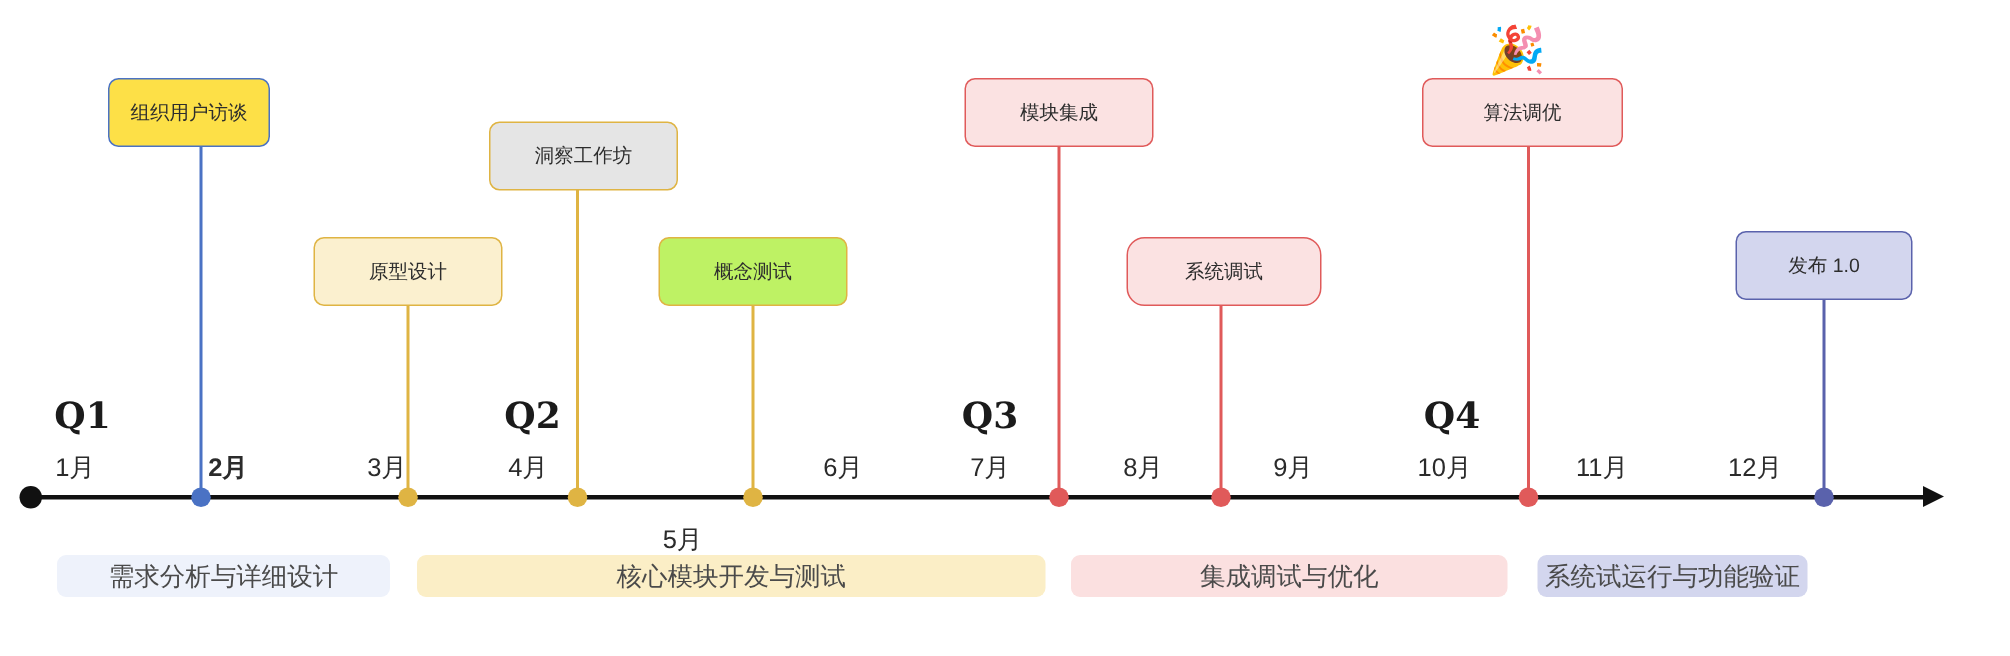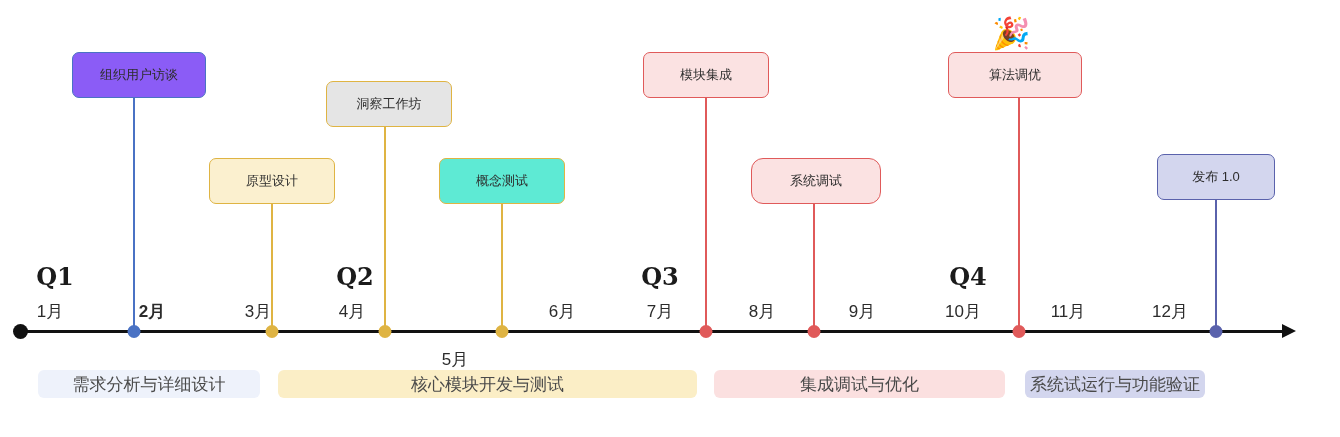--- a/index.html
+++ b/index.html
@@ -145,30 +145,30 @@
       <div class="month-label" style="left: 660px;">7月</div>
       <div class="month-label" style="left: 762px;">8月</div>
       <div class="month-label" style="left: 862px;">9月</div>
       <div class="month-label" style="left: 963px;">10月</div>
       <div class="month-label" style="left: 1068px;">11月</div>
       <div class="month-label" style="left: 1170px;">12月</div>
     </div>
   <div id="milestones-layer">
       <div class="stem" style="left: 133px; top: 98px; height: 234px; background: rgb(74, 114, 196);"></div>
       <div class="node-dot" style="left: 134px; background: rgb(74, 114, 196);"></div>
-      <div class="milestone-box" style="left: 72px; width: 134px; top: 52px; background: #8b5cf6; border-color: rgb(74, 114, 196); text-align: center;">组织用户访谈</div>
+      <div class="milestone-box" style="left: 72px; width: 108px; top: 52px; background: #fde047; border-color: rgb(74, 114, 196); text-align: center;">组织用户访谈</div>
       <div class="stem" style="left: 271px; top: 204px; height: 128px; background: rgb(223, 180, 67);"></div>
       <div class="node-dot" style="left: 272px; background: rgb(223, 180, 67);"></div>
       <div class="milestone-box" style="left: 209px; width: 126px; top: 158px; background: rgb(251, 240, 207); border-color: rgb(223, 180, 67);">原型设计</div>
       <div class="stem" style="left: 384px; top: 98px; height: 234px; background: rgb(223, 180, 67);"></div>
       <div class="node-dot" style="left: 385px; background: rgb(223, 180, 67);"></div>
       <div class="milestone-box" style="left: 326px; width: 126px; top: 52px; background: #e5e5e5; border-color: rgb(223, 180, 67); margin-top: 29px;">洞察工作坊</div>
       <div class="stem" style="left: 501px; top: 204px; height: 128px; background: rgb(223, 180, 67);"></div>
       <div class="node-dot" style="left: 502px; background: rgb(223, 180, 67);"></div>
-      <div class="milestone-box" style="left: 439px; width: 126px; top: 158px; background: #5eead4; border-color: rgb(223, 180, 67);">概念测试</div>
+      <div class="milestone-box" style="left: 439px; width: 126px; top: 158px; background: #bef264; border-color: rgb(223, 180, 67);">概念测试</div>
       <div class="stem" style="left: 705px; top: 98px; height: 234px; background: rgb(224, 90, 90);"></div>
       <div class="node-dot" style="left: 706px; background: rgb(224, 90, 90);"></div>
       <div class="milestone-box" style="left: 643px; width: 126px; top: 52px; background: rgb(251, 226, 226); border-color: rgb(224, 90, 90);">模块集成</div>
       <div class="stem" style="left: 813px; top: 204px; height: 128px; background: rgb(224, 90, 90);"></div>
       <div class="node-dot" style="left: 814px; background: rgb(224, 90, 90);"></div>
       <div class="milestone-box" style="left: 751px; width: 130px; top: 158px; background: rgb(251, 226, 226); border-color: rgb(224, 90, 90); border-radius: 12px;">系统调试</div>
       <div class="stem" style="left: 1018px; top: 98px; height: 234px; background: rgb(224, 90, 90);"></div>
       <div class="node-dot" style="left: 1019px; background: rgb(224, 90, 90);"></div>
       <div class="milestone-box" style="left: 948px; width: 134px; top: 52px; background: rgb(251, 226, 226); border-color: rgb(224, 90, 90);">算法调优</div>
       <div class="emoji-badge" style="left: 992px; top: 18px;">🎉</div>

